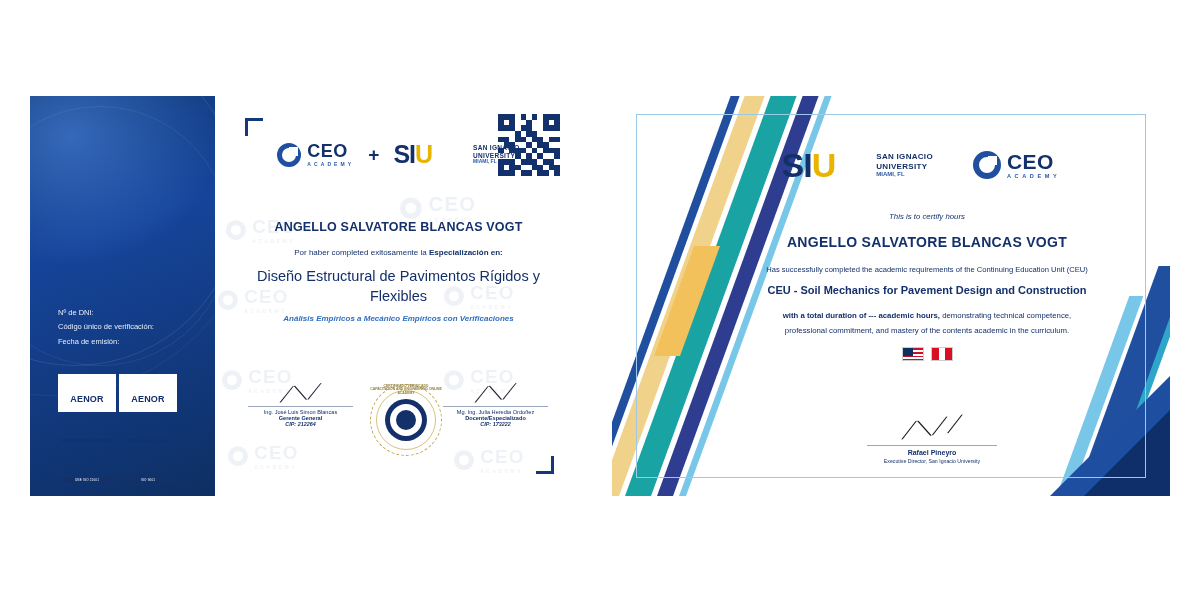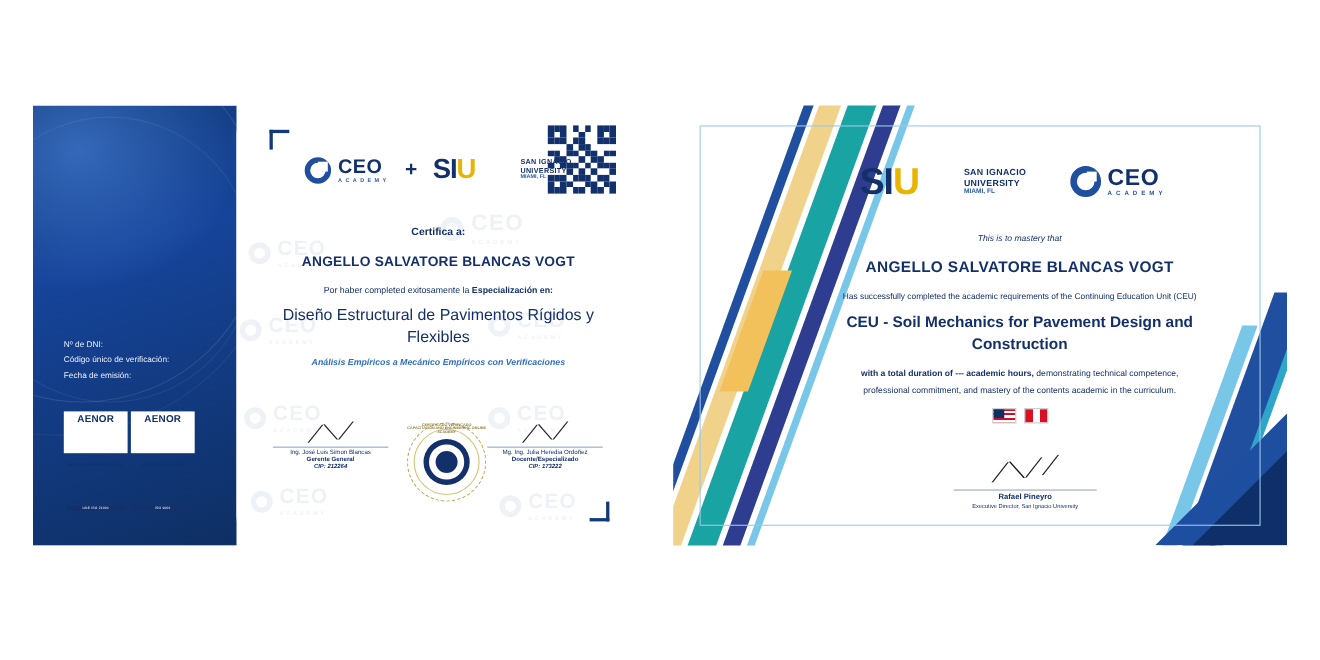--- a/index.html
+++ b/index.html
@@ -68,21 +68,21 @@
 
   
   .cl-info { position:absolute; left: 28px; top: 210px; color:#e8eef8; font-size: 7.5px; line-height: 1.9; }
   .cl-info div { white-space: nowrap; }
 
   
   .aenor-wrap { position:absolute; left: 28px; top: 278px; display:flex; gap: 3px;}
   .aenor {
     width: 58px; height: 38px; background: #ffffff; color:#13306b;
     display:flex; flex-direction:column; align-items:center; justify-content:flex-start;
-    padding-top: 3px;
+    padding-top: 21px;
     gap: 32px;
   }
   .aenor .an { font-size: 9px; font-weight: 800; letter-spacing: .2px; line-height: 1; }
   .aenor .al { font-size: 3.2px; font-weight: 700; text-align:center; line-height: 1.25; margin-top: 3px; padding: 0 3px;}
   .aenor .ab { margin-top: 3px; width: 52px; height: 7px; background:#13306b; color:#fff; font-size:3px;
                display:flex; align-items:center; justify-content:center; letter-spacing:.2px;}
 
   
   .cl-logos { position:absolute; left: 0; top: 46px; width: 367px; display:flex; align-items:center; justify-content:center; gap: 12px;}
   .ceo-logo { display:flex; align-items:center; gap: 6px; }
@@ -172,21 +172,21 @@
   .cr-siu .siu-txt .l1, .cr-siu .siu-txt .l2 { font-size: 8px; }
   .cr-siu .siu-txt .l3 { font-size: 6px; }
   .cr-ceo .ceo-ring { width: 28px; height: 28px; border-width: 6px; }
   .cr-ceo .ceo-name .t { font-size: 21px;}
   .cr-ceo .ceo-name .s { font-size: 5.6px; letter-spacing: 3.6px;}
 
   .cr-body { position:absolute; left: 150px; top: 116px; width: 330px; text-align:center;}
   .cr-thisis { font-size: 7.8px; color:#14306b; font-style: italic;}
   .cr-name { font-size: 14px; font-weight: 800; color:#14306b; margin-top: 13px; letter-spacing:.3px;}
   .cr-line1 { font-size: 7.6px; color:#14306b; margin-top: 15px;}
-  .cr-ceu { font-size: 14px; font-weight: 800; color:#14306b; margin-top: 9px; line-height: 1.4;}
+  .cr-ceu { font-size: 11px; font-weight: 800; color:#14306b; margin-top: 9px; line-height: 1.4;}
   .cr-dur { font-size: 7.8px; color:#14306b; margin-top: 11px; line-height: 1.85;}
   .cr-dur b { font-weight: 800; }
   .cr-place { font-size: 7.8px; color:#14306b; margin-top: 15px;}
   .flags { margin-top: 9px; display:flex; justify-content:center; gap: 7px;}
   .flag { width: 22px; height: 14px; position:relative; overflow:hidden; border:0.5px solid #ccc;}
   .flag.us { background: repeating-linear-gradient(to bottom, #c8102e 0 1.9px, #ffffff 1.9px 3.8px); }
   .flag.us::after { content:""; position:absolute; left:0; top:0; width:10px; height:7.6px; background:#0a3161;}
   .flag.pe { background: linear-gradient(to right, #d91023 0 33.3%, #ffffff 33.3% 66.6%, #d91023 66.6% 100%); }
 
   .cr-sig { position:absolute; left: 255px; top: 322px; width: 130px; text-align:center;}
@@ -415,21 +415,20 @@
           </div>
           <div class="siu-txt">
             <div class="l1">SAN IGNACIO</div>
             <div class="l2">UNIVERSITY</div>
             <div class="l3">MIAMI, FL</div>
           </div>
         </div>
       </div>
 
       <div class="cl-body">
-        <div class="cl-certifica"><b>Certifica a:</b></div>
         <div class="cl-name">ANGELLO SALVATORE BLANCAS VOGT</div>
         <div class="cl-approve">
           <span>Por haber completed exitosamente la </span><b>Especialización en:</b>
         </div>
         <div class="cl-title">Diseño Estructural de Pavimentos Rígidos y Flexibles</div>
         <div class="cl-sub">Análisis Empíricos a Mecánico Empíricos con Verificaciones</div>
       </div>
 
       <div class="seal">
         <div class="outer"></div>
@@ -489,21 +488,21 @@
       <div class="ceo-logo cr-ceo">
         <div class="ceo-ring"></div>
         <div class="ceo-name">
           <div class="t">CEO</div>
           <div class="s">ACADEMY</div>
         </div>
       </div>
     </div>
 
     <div class="cr-body">
-      <div class="cr-thisis">This is to mastery that</div>
+      <div class="cr-thisis">This is to certify hours</div>
       <div class="cr-name">ANGELLO SALVATORE BLANCAS VOGT</div>
       <div class="cr-line1">Has successfully completed the academic requirements of the  Continuing Education Unit (CEU)</div>
       <div class="cr-ceu">CEU - Soil Mechanics for Pavement Design and Construction</div>
       <div class="cr-dur">
         <b>with a total duration of --- </b><b>academic hours,</b><span> demonstrating technical competence, professional commitment, and mastery of the contents academic in the curriculum.</span>
       </div>
       <div class="flags">
         <div class="flag us"></div>
         <div class="flag pe"></div>
       </div>

